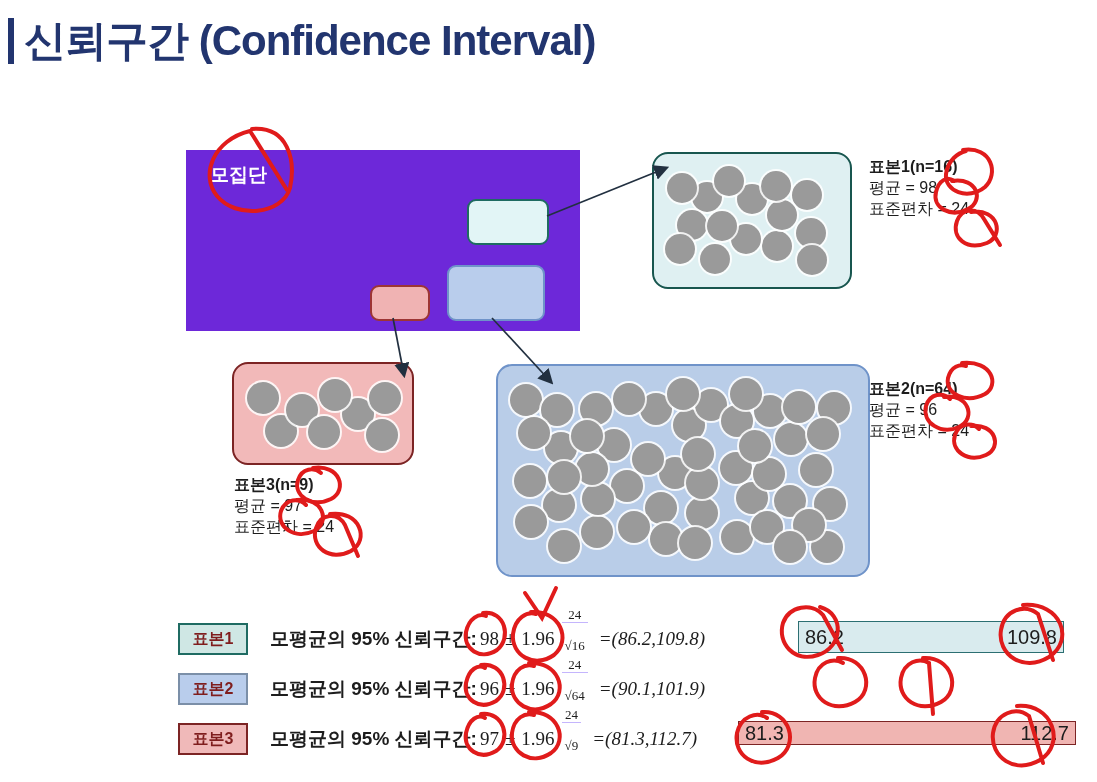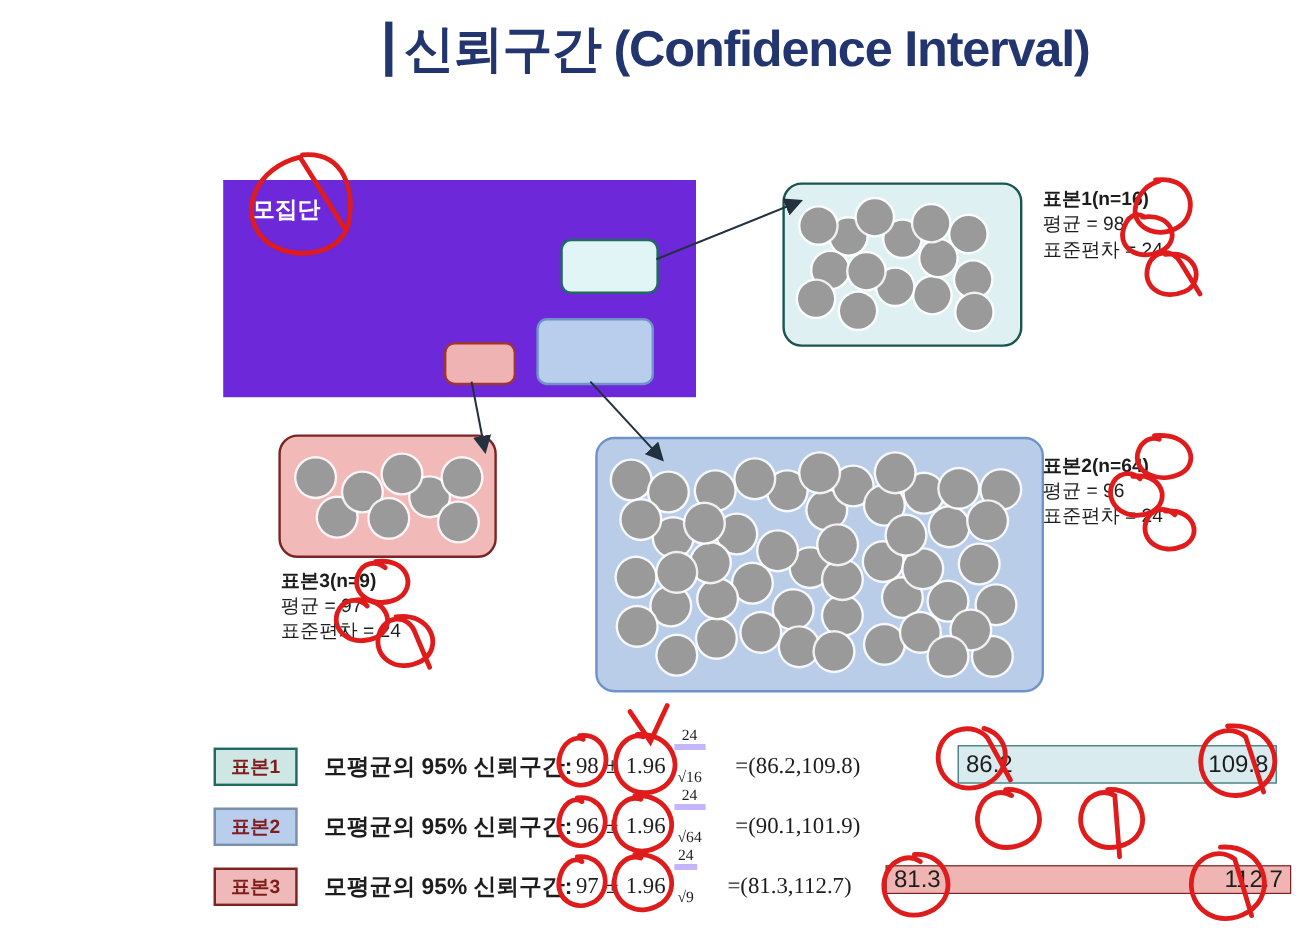--- a/index.html
+++ b/index.html
@@ -5,21 +5,21 @@
   html,body{margin:0;padding:0;}
   body{
     width:1097px;height:782px;
     background:#ffffff;
     font-family:"Liberation Sans","DejaVu Sans",sans-serif;
     position:relative;overflow:hidden;
   }
   .stage{position:absolute;left:0;top:0;width:1097px;height:782px;}
 
   
-  #title-bar{position:absolute;left:8px;top:8px;width:900px;height:66px;display:flex;align-items:center;gap:10px;justify-content:flex-end;}
+  #title-bar{position:absolute;left:8px;top:8px;width:900px;height:66px;display:flex;align-items:center;gap:10px;}
   #title-bar .bullet{display:inline-block;width:6px;height:46px;background:#22356f;}
   #title-bar .ttl{font-size:42px;font-weight:bold;color:#22356f;letter-spacing:-1px;white-space:nowrap;}
 
   
   #population{position:absolute;left:186px;top:150px;width:394px;height:181px;background:#6d28d9;}
   #population .pop-label{position:absolute;left:24px;top:12px;color:#ffffff;font-size:19px;font-weight:bold;}
   .mini{position:absolute;border-radius:9px;}
   #mini-s1{left:467px;top:199px;width:78px;height:42px;background:#e2f5f6;border:2px solid #1f6b62;}
   #mini-s2{left:447px;top:265px;width:94px;height:52px;background:#b9cdec;border:2px solid #6f93c9;}
   #mini-s3{left:370px;top:285px;width:56px;height:32px;background:#f0b3b3;border:2px solid #9d3535;}
@@ -51,22 +51,22 @@
         font-size:16px;font-weight:bold;color:#7f1d1d;}
   .chip.c1{background:#cfe7e4;border:2px solid #1f6b62;}
   .chip.c2{background:#b9cdec;border:2px solid #7b8fa8;}
   .chip.c3{background:#f0b9b9;border:2px solid #7c2424;}
   .fml{margin-left:22px;display:flex;align-items:center;font-size:19px;color:#1d1d1d;white-space:nowrap;}
   .fml .ko{font-weight:bold;}
   .fml .num{font-family:"Liberation Serif","DejaVu Serif",serif;margin:0 3px;}
   .frac{display:inline-flex;flex-direction:column;align-items:center;justify-content:center;
         font-family:"Liberation Serif","DejaVu Serif",serif;font-size:13px;line-height:1.05;margin:0 4px;position:relative;top:-1px;}
   .frac .top{padding:0 3px;}
-  .frac .bot{padding:16px 3px;border-top:5px solid #c4b5fd;}
-  .eq{font-family:"Liberation Serif","DejaVu Serif",serif;margin-left:21px;}
+  .frac .bot{padding:16px 3px;border-top:1px solid #c4b5fd;}
+  .eq{font-family:"Liberation Serif","DejaVu Serif",serif;margin-left:7px;font-style:italic;}
 
   
   .bar{position:absolute;display:flex;align-items:center;justify-content:space-between;
        box-sizing:border-box;font-size:20px;color:#1d1d1d;padding:0 6px;}
   #bar-1{left:798px;top:621px;width:266px;height:32px;background:#d9ebee;border:1px solid #2c6f72;}
   #bar-2{left:822px;top:671px;width:124px;height:32px;background:#b9cde8;border:1px solid #6f8db5;}
   #bar-3{left:738px;top:721px;width:338px;height:24px;background:#f0b5b2;border:1px solid #7c2424;}
 
   
   #ink{position:absolute;left:0;top:0;width:1097px;height:782px;pointer-events:none;}

